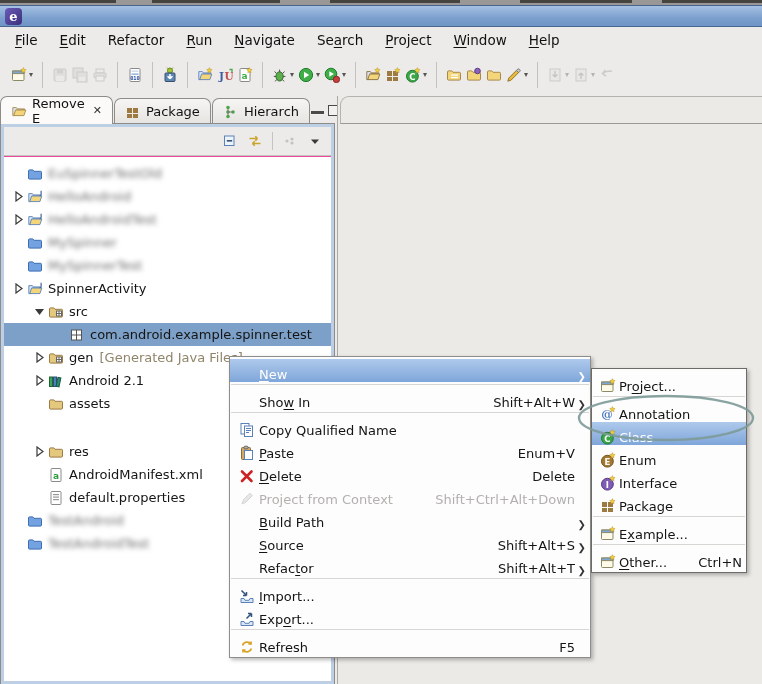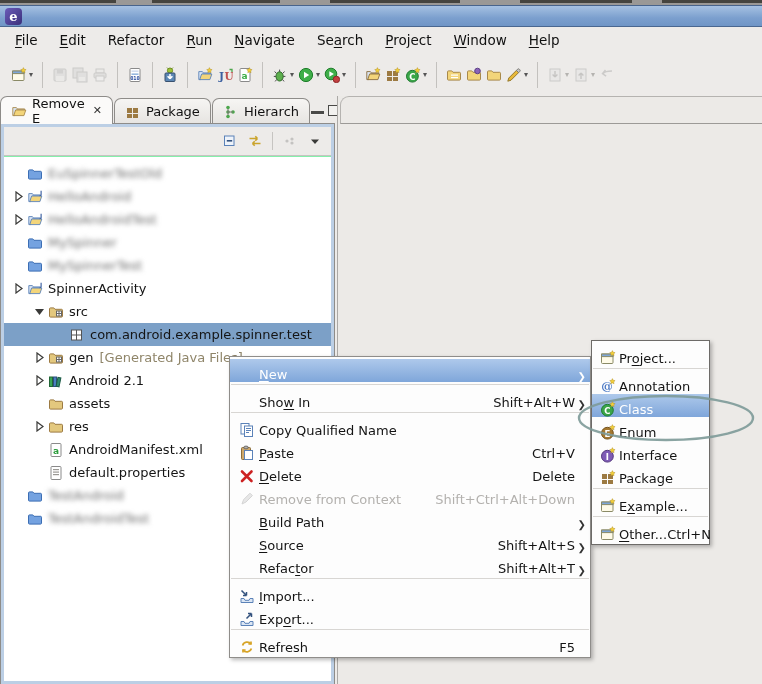--- a/index.html
+++ b/index.html
@@ -44,40 +44,40 @@
   .tab { display:flex; align-items:center; gap:5px; height:26px; padding:0 10px; font-size:13px; color:#111;
     border:1px solid #8e8c89; border-bottom:none; border-radius:7px 7px 0 0; background:linear-gradient(#f6f5f3,#e6e4e1); margin-right:1px; }
   .tab.active { background:#fbfaf9; height:28px; z-index:2; }
   .tab .close-x { font-size:11px; color:#333; margin-left:3px; }
   .tab-minmax { margin-left:auto; display:flex; gap:4px; padding:0 6px 8px 0; }
   .tab-minmax span { width:13px; height:11px; border:1px solid #4a4a48; display:inline-block; background:#f2f1ef; }
   .tab-minmax .min-i { border-width:0; border-top:3px solid #4a4a48; height:4px; margin-top:6px; }
 
   
   .panel-frame { position:absolute; left:0; top:27px; right:2px; bottom:0; border:1px solid #8e8c89; border-bottom:none;
-    box-shadow:inset 0 0 0 3px #bccfe5; background:#86efac; }
+    box-shadow:inset 0 0 0 3px #bccfe5; background:#ec4899; }
   .view-toolbar { position:absolute; left:3px; right:3px; top:3px; height:29px; background:#edebe9;
     border-bottom:1px solid #c6c4c1; display:flex; align-items:center; justify-content:flex-end; gap:9px; padding-right:8px; }
   .vt-sep { width:1px; height:18px; background:#c6c4c1; }
   .vt-btn { display:flex; align-items:center; }
   .vt-btn.disabled { opacity:.4; filter:grayscale(1); }
   .tree { position:absolute; left:3px; right:3px; top:33px; bottom:3px; background:#fff; overflow:hidden; padding-top:5px; }
 
   .tree-row { height:23px; display:flex; align-items:center; font-size:13px; color:#151515; position:relative; }
   .tree-row.selected { background:#7ca0c7; }
   .arrow-slot { width:16px; display:flex; justify-content:center; flex:none; }
   .tw-icon { width:18px; flex:none; display:flex; justify-content:center; }
   .tree-label { margin-left:4px; white-space:nowrap; }
   .tree-label.blurred { filter:blur(2.6px); color:#6f6f6f; }
   .tree-suffix { margin-left:6px; color:#8f8569; white-space:nowrap; }
 
   
   .menu { position:absolute; background:#fdfdfd; padding:2px 0; z-index:10; }
   .ctx-menu { left:229px; top:356px; width:362px; border:1px solid #8f8d8a; box-shadow:2px 2px 4px rgba(0,0,0,.28); }
-  .sub-menu { left:591px; top:340px; width:119px; border:1px solid #6d6b68; box-shadow:2px 2px 4px rgba(0,0,0,.28); z-index:11; }
+  .sub-menu { left:591px; top:368px; width:156px; border:1px solid #6d6b68; box-shadow:2px 2px 4px rgba(0,0,0,.28); z-index:11; }
   .menu-row { height:23px; display:flex; align-items:flex-end; font-size:13px; color:#141414; padding:0 4px 0 5px; }
   .menu-row .mi-icon { width:24px; flex:none; display:flex; justify-content:center; }
   .sub-menu .menu-row .mi-icon { width:22px; }
   .menu-row .mi-label { white-space:nowrap; }
   .menu-row .mi-shortcut { margin-left:auto; white-space:nowrap; color:#141414; }
   .menu-row .mi-arrow { width:11px; flex:none; text-align:right; font-size:10px; color:#333; }
   .menu-row.highlight { background:linear-gradient(#aec9eb,#7fa6da); color:#fff; }
   .menu-row.highlight .mi-arrow { color:#fff; }
   .menu-row.disabled, .menu-row.disabled .mi-shortcut { color:#b3b1ae; }
   .menu-row.disabled .mi-icon svg { opacity:.4; filter:grayscale(1); }
@@ -574,21 +574,21 @@
             <span class="arrow-slot"></span>
             <span class="tw-icon">
               <span style="display: inline-flex;">
                 <svg width="16" height="16" viewBox="0 0 16 16">
                   <path d="M1.5 4.8c0-.5.4-.9.9-.9h3.4l1.2 1.4h6.6c.5 0 .9.4.9.9v6c0 .5-.4.9-.9.9H2.4c-.5 0-.9-.4-.9-.9z" fill="#e3c87e" stroke="#9c7a42" stroke-width="1"></path>
                 </svg>
               </span>
             </span>
             <span class="tree-label">assets</span>
           </div>
-          <div class="tree-row" style="padding-left: 27px;">
+          <div class="tree-row" style="padding-left: 27px; margin-top: 25px;">
             <span class="arrow-slot">
               <svg width="11" height="11" viewBox="0 0 11 11">
                 <path d="M3 1l6 4.5L3 10z" fill="none" stroke="#3a3a38" stroke-width="1.2"></path>
               </svg>
             </span>
             <span class="tw-icon">
               <span style="display: inline-flex;">
                 <svg width="16" height="16" viewBox="0 0 16 16">
                   <path d="M1.5 4.8c0-.5.4-.9.9-.9h3.4l1.2 1.4h6.6c.5 0 .9.4.9.9v6c0 .5-.4.9-.9.9H2.4c-.5 0-.9-.4-.9-.9z" fill="#e3c87e" stroke="#9c7a42" stroke-width="1"></path>
                 </svg>
@@ -685,21 +685,21 @@
         <span class="mi-icon">
           <span style="display: inline-flex;">
             <svg width="16" height="16" viewBox="0 0 16 16">
               <rect x="2.5" y="2.5" width="9" height="12" rx="1" fill="#cfa86a" stroke="#8a6d3b"></rect>
               <rect x="5" y="1.2" width="4" height="2.6" rx="1" fill="#b5b3b0" stroke="#6a6865"></rect>
               <rect x="5.5" y="5.5" width="8" height="9" fill="#fff" stroke="#5b82b8"></rect>
             </svg>
           </span>
         </span>
         <span class="mi-label"><span class="mn">P</span>aste</span>
-        <span class="mi-shortcut">Ctrl+V</span>
+        <span class="mi-shortcut">Enum+V</span>
         <span class="mi-arrow"></span>
       </div>
       <div class="menu-row">
         <span class="mi-icon">
           <span style="display: inline-flex;">
             <svg width="16" height="16" viewBox="0 0 16 16">
               <path d="M3 3.5l9.5 9.5M12.5 3.5L3 13" stroke="#cc2222" stroke-width="2.6" stroke-linecap="round"></path>
             </svg>
           </span>
         </span>
@@ -708,21 +708,21 @@
         <span class="mi-arrow"></span>
       </div>
       <div class="menu-row disabled">
         <span class="mi-icon">
           <span style="display: inline-flex;">
             <svg width="16" height="16" viewBox="0 0 16 16">
               <path d="M3 13l1.6-4.4L11 2.2l2.4 2.4L7 11z" fill="#c9c7c4" stroke="#9a9894"></path>
             </svg>
           </span>
         </span>
-        <span class="mi-label">Remove from Context</span>
+        <span class="mi-label">Project from Context</span>
         <span class="mi-shortcut">Shift+Ctrl+Alt+Down</span>
         <span class="mi-arrow"></span>
       </div>
       <div class="menu-row">
         <span class="mi-icon"></span>
         <span class="mi-label"><span class="mn">B</span>uild Path</span>
         <span class="mi-shortcut"></span>
         <span class="mi-arrow">❯</span>
       </div>
       <div class="menu-row">

